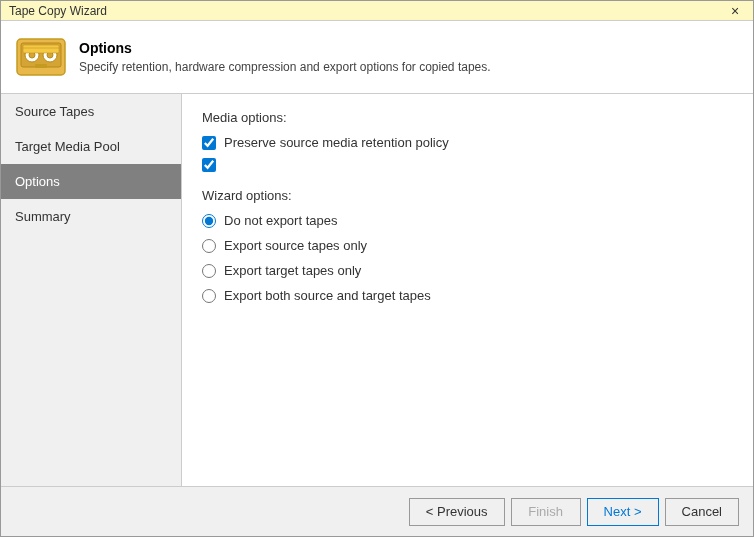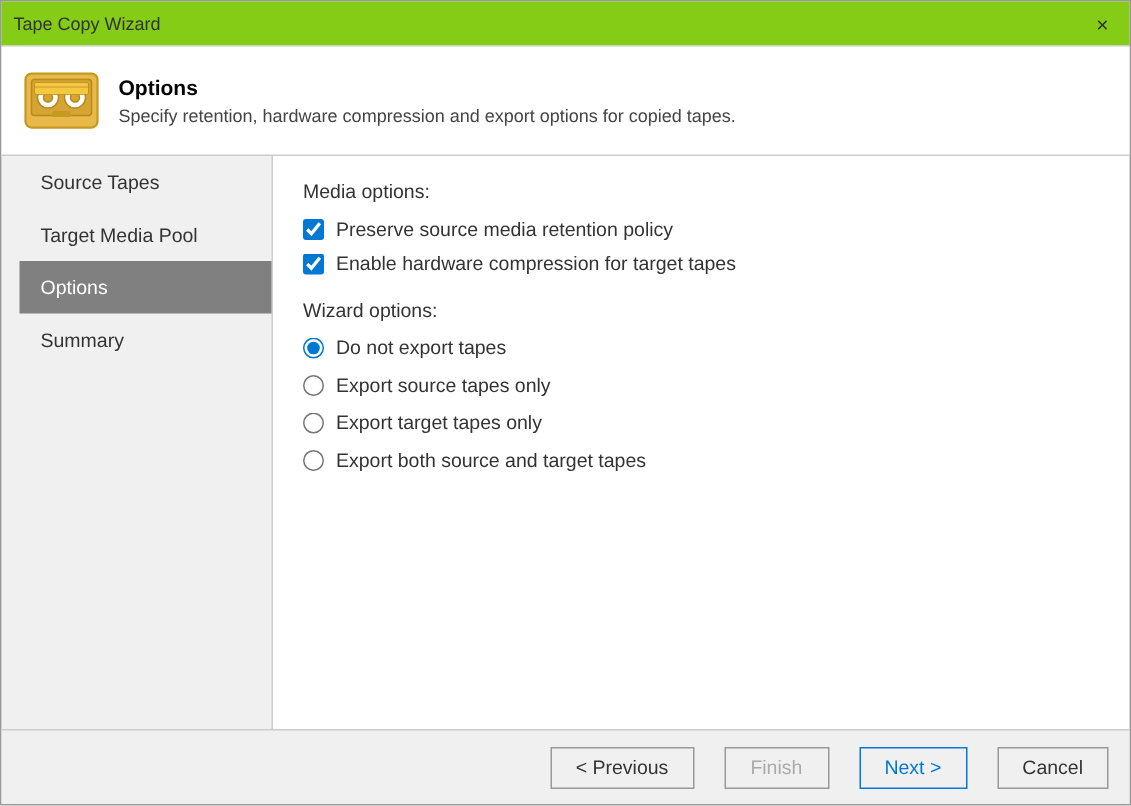--- a/index.html
+++ b/index.html
@@ -19,22 +19,22 @@
       width: 754px;
       height: 537px;
       background: #f0f0f0;
       border: 1px solid #999;
       display: flex;
       flex-direction: column;
       box-shadow: 2px 2px 8px rgba(0,0,0,0.3);
     }
 
     .title-bar {
-      background: #84cc16;
-      height: 30px;
+      background: #fef9c3;
+      height: 20px;
       display: flex;
       align-items: center;
       justify-content: space-between;
       padding: 0 8px;
       border-bottom: 1px solid #ccc;
       flex-shrink: 0;
     }
 
     .title-bar-text {
       font-size: 12px;
@@ -84,21 +84,20 @@
       display: flex;
       flex: 1;
       overflow: hidden;
     }
 
     .sidebar {
       width: 181px;
       background: #f0f0f0;
       border-right: 1px solid #ccc;
       flex-shrink: 0;
-      padding-left: 12px;
     }
 
     .sidebar-item {
       padding: 10px 14px;
       font-size: 13px;
       color: #333;
       cursor: pointer;
       border: none;
       background: transparent;
       width: 100%;
@@ -167,21 +166,21 @@
       color: #333;
     }
 
     .footer {
       background: #f0f0f0;
       border-top: 1px solid #ccc;
       padding: 10px 14px;
       display: flex;
       justify-content: flex-end;
       align-items: center;
-      gap: 20px;
+      gap: 6px;
       flex-shrink: 0;
       height: 50px;
     }
 
     .btn {
       padding: 5px 16px;
       font-size: 13px;
       cursor: pointer;
       border: 1px solid #999;
       background: #f0f0f0;
@@ -260,21 +259,20 @@
 
     <div class="main-content">
       <div class="section-label">Media options:</div>
       <div class="checkbox-group">
         <div class="checkbox-item">
           <input type="checkbox" id="preserve-retention" checked="" style="">
           <label for="preserve-retention">Preserve source media retention policy</label>
         </div>
         <div class="checkbox-item">
           <input type="checkbox" id="enable-compression" checked="" style="">
-          <label for="enable-compression">Enable hardware compression for target tapes</label>
         </div>
       </div>
 
       <div class="section-label">Wizard options:</div>
       <div class="radio-group">
         <div class="radio-item">
           <input type="radio" id="no-export" name="export-option" checked="" style="">
           <label for="no-export">Do not export tapes</label>
         </div>
         <div class="radio-item">

